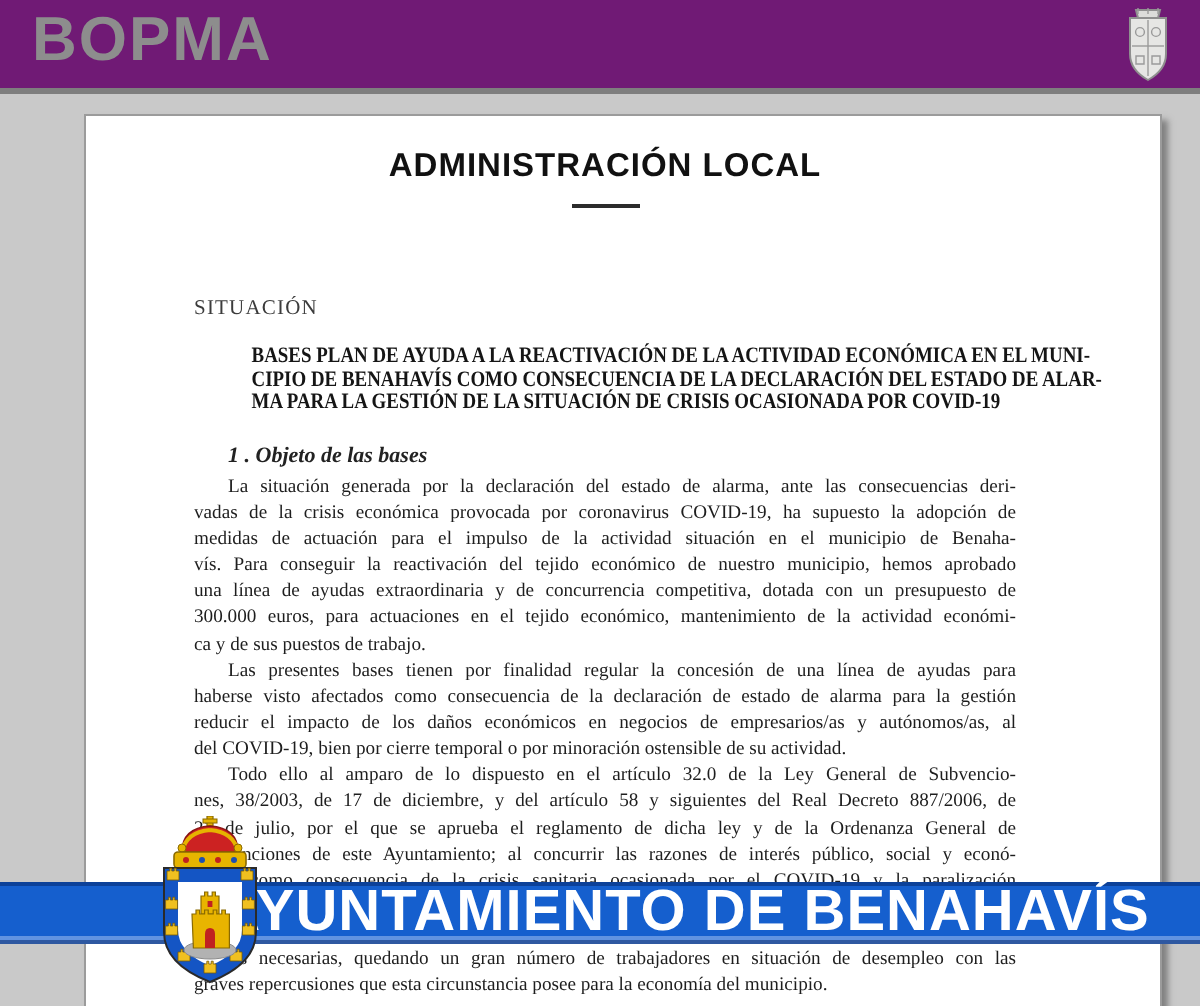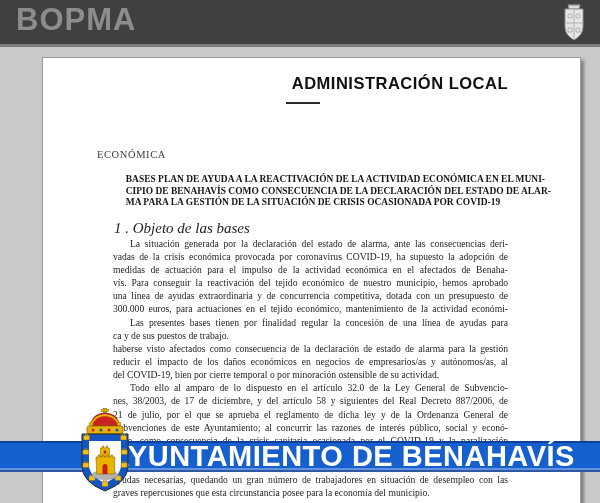--- a/index.html
+++ b/index.html
@@ -1,40 +1,40 @@
 <!DOCTYPE html>
 <html><head>
 <meta charset="utf-8">
 <style>
   html,body{margin:0;padding:0;}
   .canvas{position:relative;width:600px;height:503px;background:#c9c9c9;overflow:hidden;
           font-family:"Liberation Sans",sans-serif;}
   
-  .site-header{position:absolute;top:0;left:0;width:600px;height:44px;background:#404040;}
+  .site-header{position:absolute;top:0;left:0;width:600px;height:44px;background:#701a75;}
   .logo{position:absolute;left:16px;top:2px;font-size:31px;font-weight:bold;color:#8d8d8d;letter-spacing:1px;}
   .crest{position:absolute;right:13px;top:3px;}
   .header-divider{position:absolute;top:44px;left:0;width:600px;height:3px;background:#7e7e7e;}
   
   .page{position:absolute;left:42px;top:57px;width:539px;height:460px;background:#fff;
         border:1px solid #9b9b9b;box-shadow:3px 3px 3px rgba(70,70,70,.55);
         box-sizing:border-box;padding:16px 0 0 54px;}
   .content{width:411px;}
-  .sec-title{margin:0;width:411px;text-align:right;font-size:16.5px;font-weight:bold;
+  .sec-title{margin:0;width:411px;text-align:center;font-size:16.5px;font-weight:bold;
              letter-spacing:.5px;color:#111;font-family:"Liberation Sans",sans-serif;white-space:nowrap;}
   .rule{width:34px;height:2px;background:#2b2b2b;margin:9px auto 0;}
   .muni{margin-top:45px;font-family:"Liberation Serif",serif;font-size:10.5px;
         letter-spacing:.6px;color:#3c3c3c;}
   .doc-title{margin-top:13px;font-family:"Liberation Serif",serif;font-weight:bold;
              font-size:11px;line-height:11.6px;text-align:left;color:#151515;}
   .tl{white-space:nowrap;transform:scaleX(.86);transform-origin:50% 50%;}
   .heading{margin-top:14px;font-family:"Liberation Serif",serif;font-style:italic;
-           font-size:15px;line-height:12px;text-indent:17px;color:#222;}
+           font-size:11px;line-height:12px;text-indent:17px;color:#222;font-weight:bold;}
   .body{margin-top:3px;font-family:"Liberation Serif",serif;font-size:9.6px;
         line-height:13.15px;color:#1e1e1e;}
-  .bl{height:13.15px;overflow:hidden;text-align:justify;text-align-last:justify;margin-left:16px;}
+  .bl{height:13.15px;overflow:hidden;text-align:justify;text-align-last:justify;}
   .bl.end{text-align-last:left;}
   .bl.indent{text-indent:17px;}
   
   .banner{position:absolute;left:0;top:441px;width:600px;height:31px;z-index:5;
           background:#155fce;
           box-shadow:inset 0 2px 0 rgba(6,40,110,.55), inset 0 -2px 0 rgba(6,40,110,.55),
                      inset 0 -4px 0 rgba(160,190,240,.55);
           text-align:center;padding-left:84px;box-sizing:border-box;}
   .banner span{display:inline-block;font-size:29px;font-weight:bold;color:#fff;
                line-height:30px;letter-spacing:.5px;white-space:nowrap;}
@@ -61,38 +61,38 @@
         <path d="M8 1 v3 M13 1 v3 M18 1 v3"></path>
       </g>
     </svg>
   </header>
   <div class="header-divider"></div>
 
   <main class="page">
     <div class="content">
       <h1 class="sec-title">ADMINISTRACIÓN LOCAL</h1>
       <div class="rule"></div>
-      <div class="muni">ECONÓMICA</div>
+      <div class="muni">SITUACIÓN</div>
       <div class="doc-title">
 
       <div class="tl">BASES PLAN DE AYUDA A LA REACTIVACIÓN DE LA ACTIVIDAD ECONÓMICA EN EL MUNI-</div>
           <div class="tl">CIPIO DE BENAHAVÍS COMO CONSECUENCIA DE LA DECLARACIÓN DEL ESTADO DE ALAR-</div>
           <div class="tl">MA PARA LA GESTIÓN DE LA SITUACIÓN DE CRISIS OCASIONADA POR COVID-19</div>
         </div>
       <div class="heading">1 . Objeto de las bases</div>
       <div class="body">
 
       <div class="bl indent">La situación generada por la declaración del estado de alarma, ante las consecuencias deri-</div>
           <div class="bl">vadas de la crisis económica provocada por coronavirus COVID-19, ha supuesto la adopción de</div>
-          <div class="bl">medidas de actuación para el impulso de la actividad económica en el afectados de Benaha-</div>
+          <div class="bl">medidas de actuación para el impulso de la actividad situación en el municipio de Benaha-</div>
           <div class="bl">vís. Para conseguir la reactivación del tejido económico de nuestro municipio, hemos aprobado</div>
           <div class="bl">una línea de ayudas extraordinaria y de concurrencia competitiva, dotada con un presupuesto de</div>
           <div class="bl">300.000 euros, para actuaciones en el tejido económico, mantenimiento de la actividad económi-</div>
+          <div class="bl end">ca y de sus puestos de trabajo.</div>
           <div class="bl indent">Las presentes bases tienen por finalidad regular la concesión de una línea de ayudas para</div>
-          <div class="bl end">ca y de sus puestos de trabajo.</div>
           <div class="bl">haberse visto afectados como consecuencia de la declaración de estado de alarma para la gestión</div>
           <div class="bl">reducir el impacto de los daños económicos en negocios de empresarios/as y autónomos/as, al</div>
           <div class="bl end">del COVID-19, bien por cierre temporal o por minoración ostensible de su actividad.</div>
           <div class="bl indent">Todo ello al amparo de lo dispuesto en el artículo 32.0 de la Ley General de Subvencio-</div>
           <div class="bl">nes, 38/2003, de 17 de diciembre, y del artículo 58 y siguientes del Real Decreto 887/2006, de</div>
           <div class="bl">21 de julio, por el que se aprueba el reglamento de dicha ley y de la Ordenanza General de</div>
           <div class="bl">Subvenciones de este Ayuntamiento; al concurrir las razones de interés público, social y econó-</div>
           <div class="bl">mico, como consecuencia de la crisis sanitaria ocasionada por el COVID-19 y la paralización</div>
           <div class="bl">de gran parte de la actividad del municipio, con el consiguiente perjuicio para el tejido producti-</div>
           <div class="bl">vo económico, que en muchos casos puede llevar al cierre definitivo si no se facilitan las</div>

